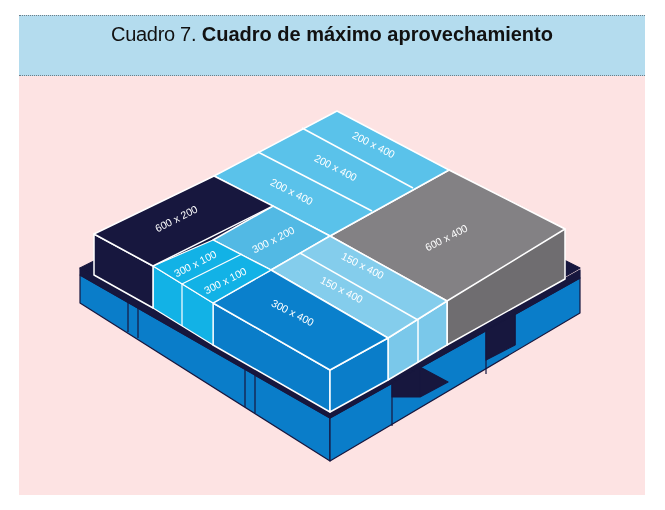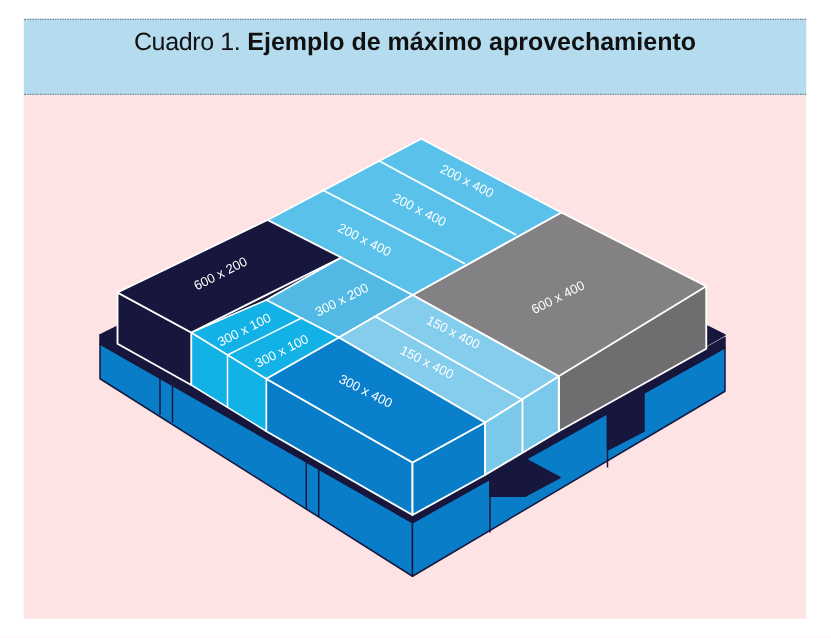--- a/index.html
+++ b/index.html
@@ -15,22 +15,22 @@
   .header .bold { font-weight: bold; }
   .panel { position: absolute; left: 19px; top: 76px; width: 626px; height: 419px; background: #fde3e3; }
   svg.diagram { position: absolute; left: 0; top: 0; }
   .lbl { font-family: "Liberation Sans", "DejaVu Sans", sans-serif; font-size: 10.5px; fill: #ffffff; }
 </style>
 </head>
 <body>
 
 <div class="header">
   <div class="line1">
-    <span class="prefix">Cuadro 1.</span>
-    <span class="bold">Ejemplo de máximo aprovechamiento</span>
+    <span class="prefix">Cuadro 7.</span>
+    <span class="bold">Cuadro de máximo aprovechamiento</span>
   </div>
 </div>
 
 <div class="panel"></div>
 
 <svg class="diagram" width="665" height="510" viewBox="0 0 665 510">
 
   <g stroke="#17173e" stroke-width="1.2" stroke-linejoin="round">
 
     <polygon points="80,268 330,143 580,268 330,410" fill="#17173e"></polygon>

